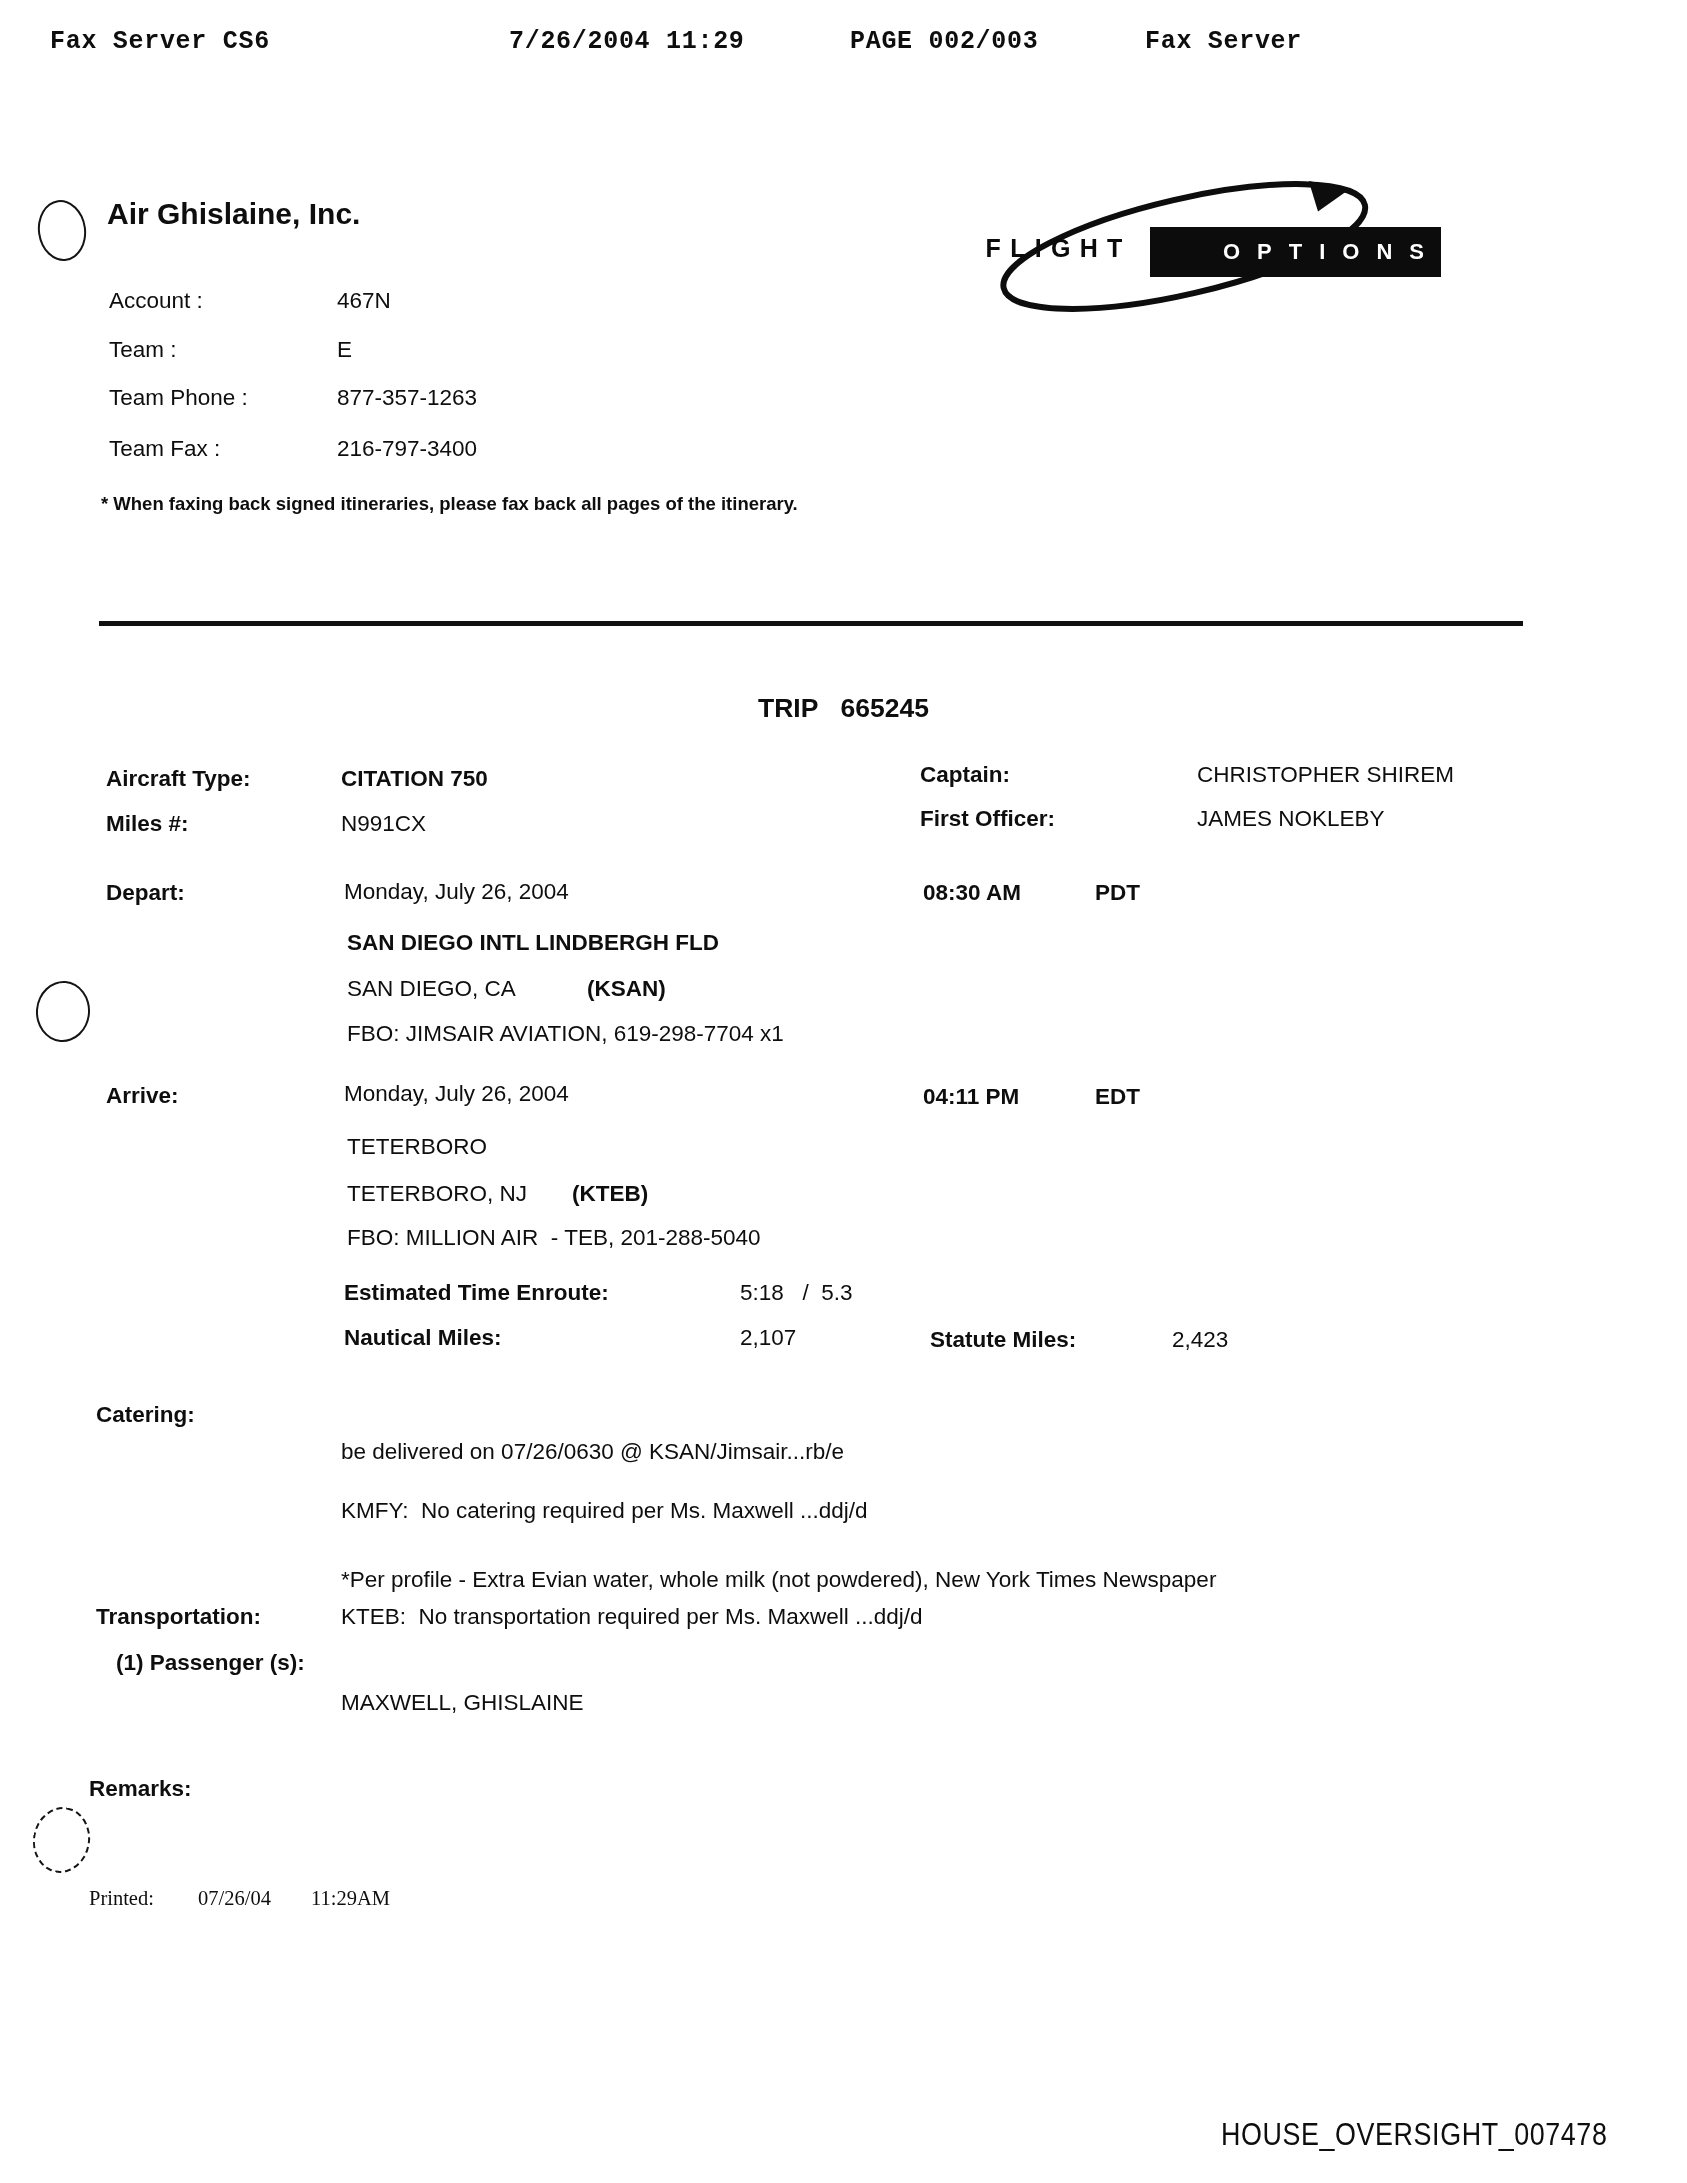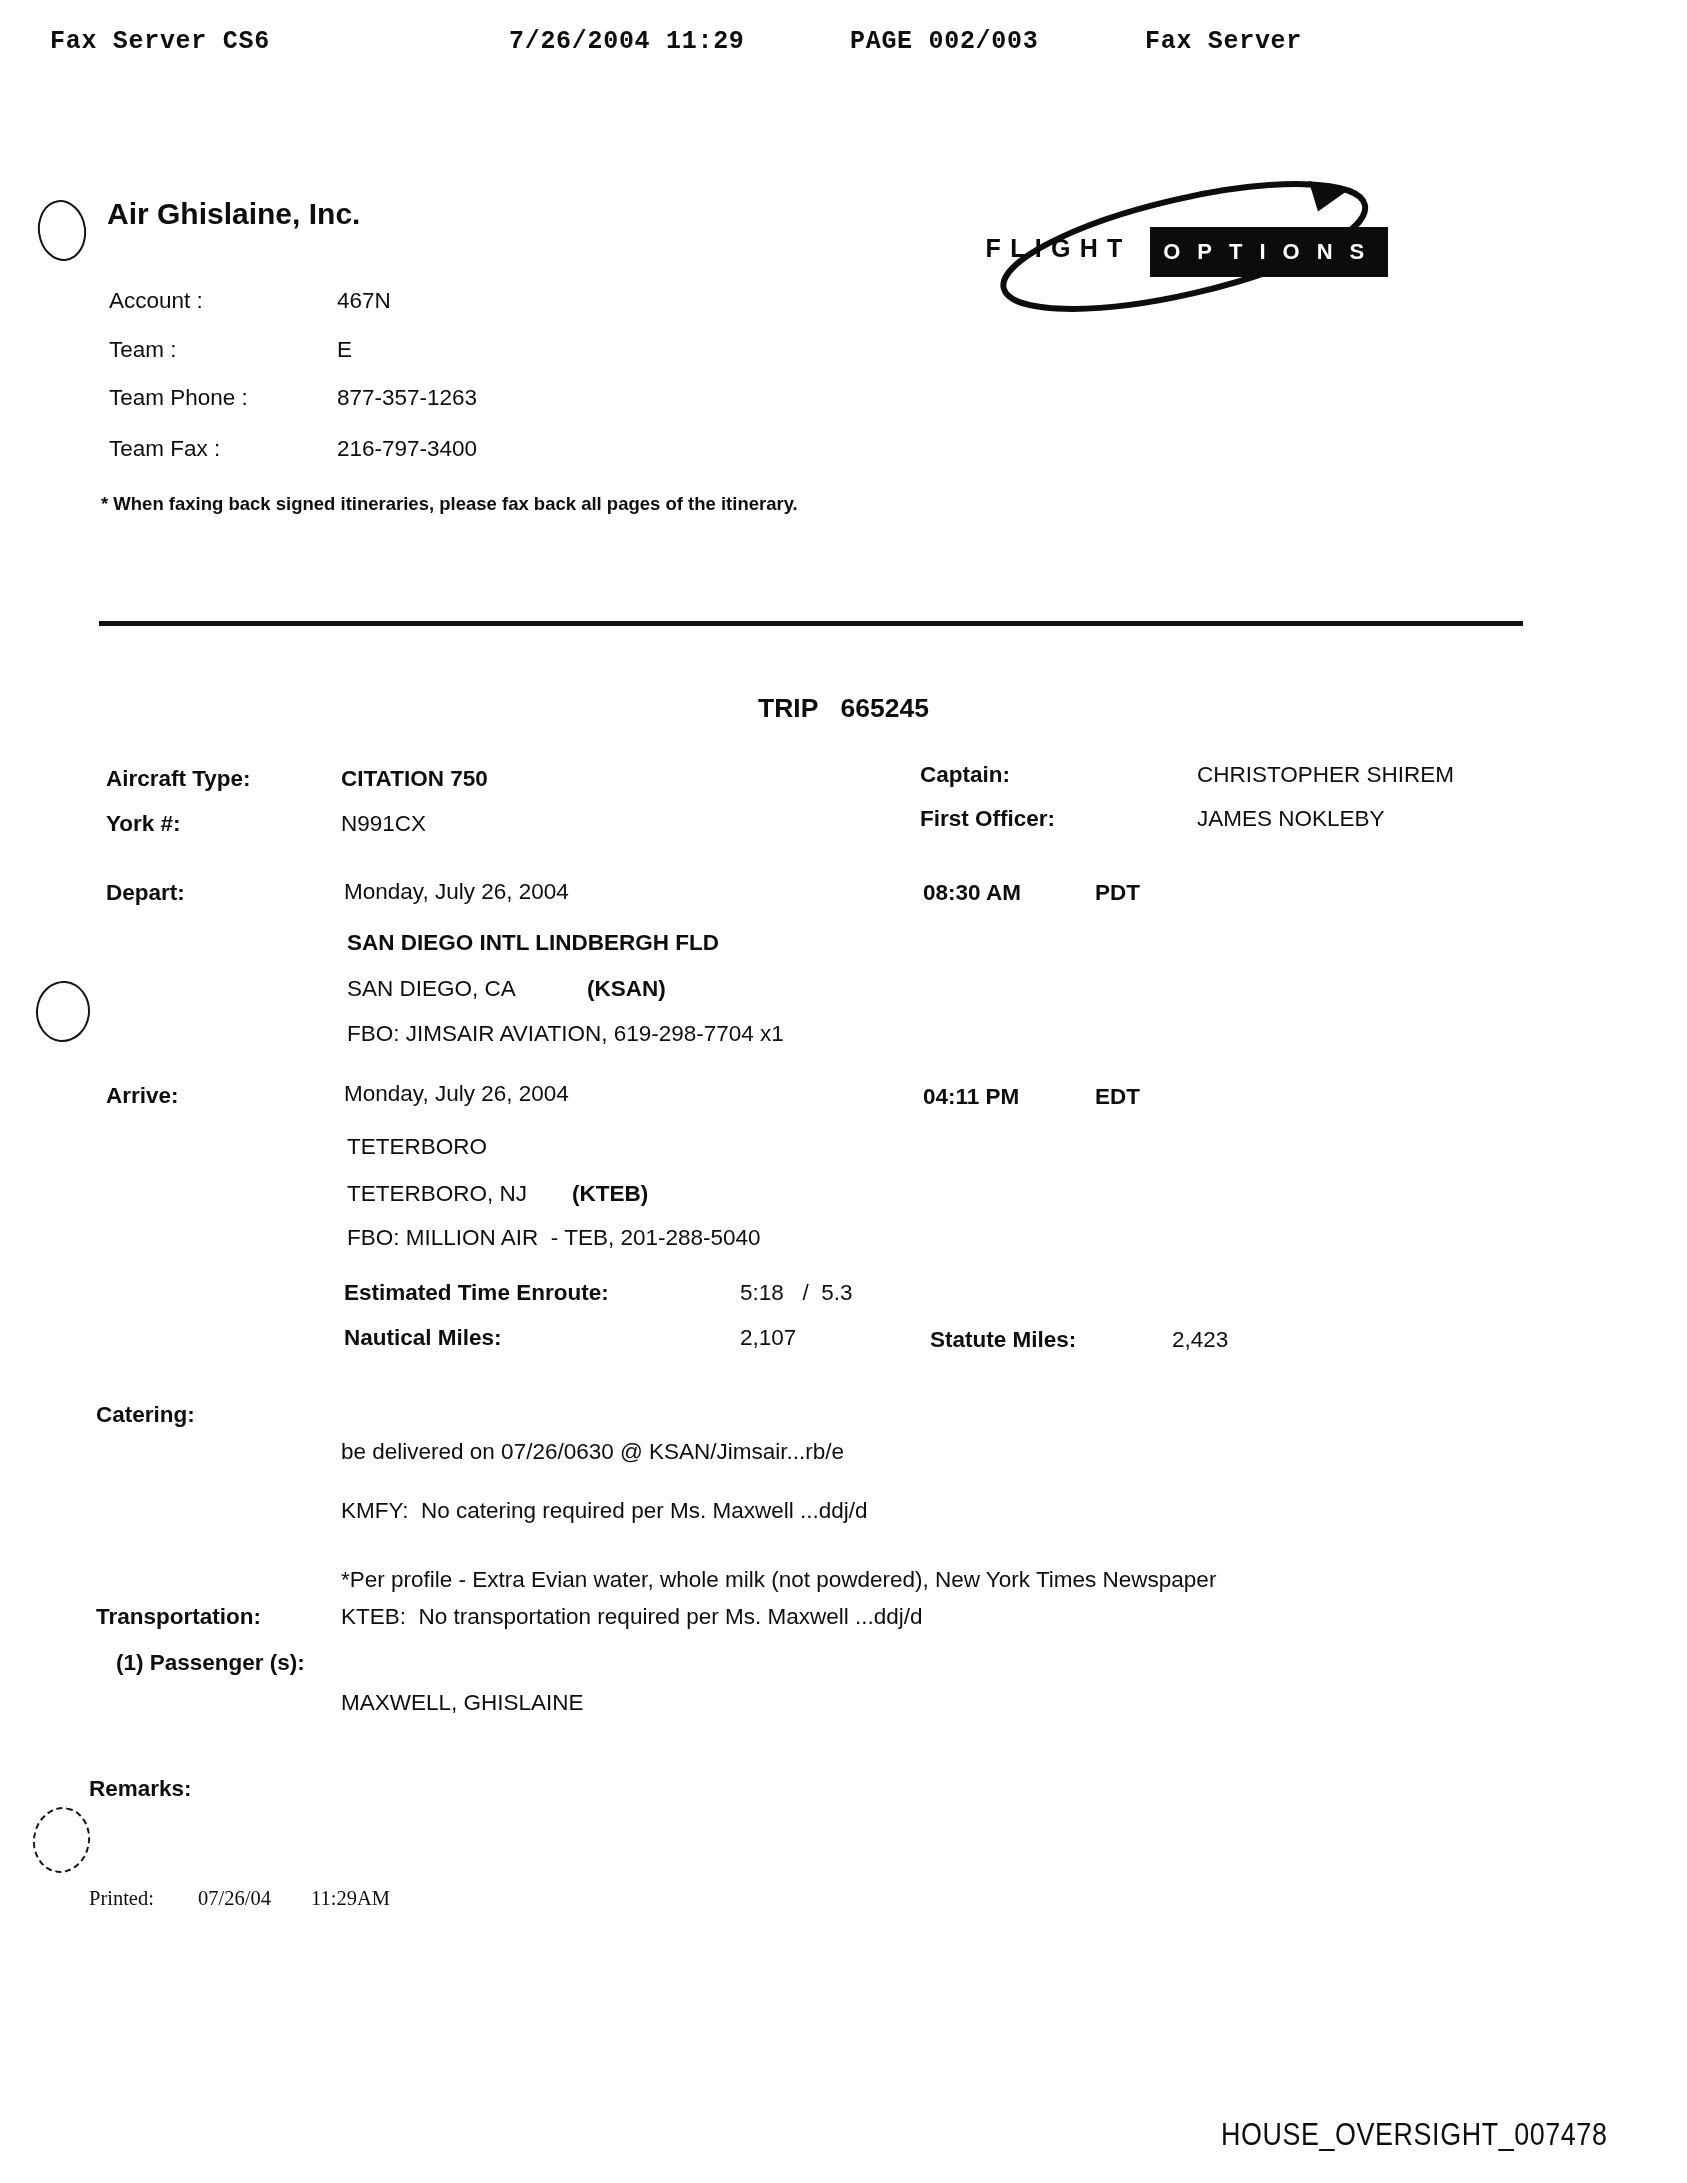--- a/index.html
+++ b/index.html
@@ -11,21 +11,21 @@
   .b{font-weight:bold;}
   .mono{font-family:"Liberation Mono","DejaVu Sans Mono",monospace;font-weight:bold;letter-spacing:0.7px;}
   .serif{font-family:"Liberation Serif",serif;}
   .body34{font-size:22.5px;}
   .hole{position:absolute;border:2.6px solid #141414;border-radius:50%;background:transparent;}
   .rule{position:absolute;background:#101010;}
   .center-row{position:absolute;left:0;width:1687px;text-align:center;white-space:pre;}
   #logo{position:absolute;left:979px;top:177px;width:490px;height:139px;}
   #logo svg{position:absolute;left:0;top:0;}
   #logo .flight{position:absolute;left:6.6px;top:57px;font-size:25px;font-weight:bold;letter-spacing:9.3px;color:#0b0b0b;}
-  #logo .optbox{position:absolute;left:171px;top:50px;width:238px;height:50px;background:#0c0c0c;display:flex;align-items:center;justify-content:flex-start;}
+  #logo .optbox{position:absolute;left:171px;top:50px;width:291px;height:50px;background:#0c0c0c;display:flex;align-items:center;justify-content:flex-end;}
   #logo .optbox span{color:#ffffff;font-size:22px;font-weight:bold;letter-spacing:17px;padding-left:13.2px;}
   .docid{font-size:32px;letter-spacing:0.7px;transform:scaleX(0.84);transform-origin:left center;}
 </style>
 </head>
 <body>
 
 <div id="page">
 
   <div class="t mono" style="left:50px;top:28px;font-size:25px;">Fax Server CS6</div>
   <div class="t mono" style="left:509px;top:28px;font-size:25px;">7/26/2004 11:29</div>
@@ -61,21 +61,21 @@
   <div class="t body34" style="left:337px;top:437px;">216-797-3400</div>
 
   <div class="t b" style="left:101px;top:494px;font-size:18.5px;">* When faxing back signed itineraries, please fax back all pages of the itinerary.</div>
 
   <div class="rule" style="left:99px;top:621px;width:1424px;height:5.3px;"></div>
 
   <div class="center-row" style="top:693px;font-size:26.5px;"><span class="b">TRIP</span><span>   </span><span class="b">665245</span></div>
 
   <div class="t b body34" style="left:106px;top:767px;">Aircraft Type:</div>
   <div class="t b body34" style="left:341px;top:767px;">CITATION 750</div>
-  <div class="t b body34" style="left:106px;top:812px;">York #:</div>
+  <div class="t b body34" style="left:106px;top:812px;">Miles #:</div>
   <div class="t body34" style="left:341px;top:812px;">N991CX</div>
   <div class="t b body34" style="left:920px;top:763px;">Captain:</div>
   <div class="t body34" style="left:1197px;top:763px;">CHRISTOPHER SHIREM</div>
   <div class="t b body34" style="left:920px;top:807px;text-align:right;">First Officer:</div>
   <div class="t body34" style="left:1197px;top:807px;">JAMES NOKLEBY</div>
 
   <div class="t b body34" style="left:106px;top:881px;">Depart:</div>
   <div class="t body34" style="left:344px;top:880px;">Monday, July 26, 2004</div>
   <div class="t b body34" style="left:923px;top:881px;">08:30 AM</div>
   <div class="t b body34" style="left:1095px;top:881px;">PDT</div>

